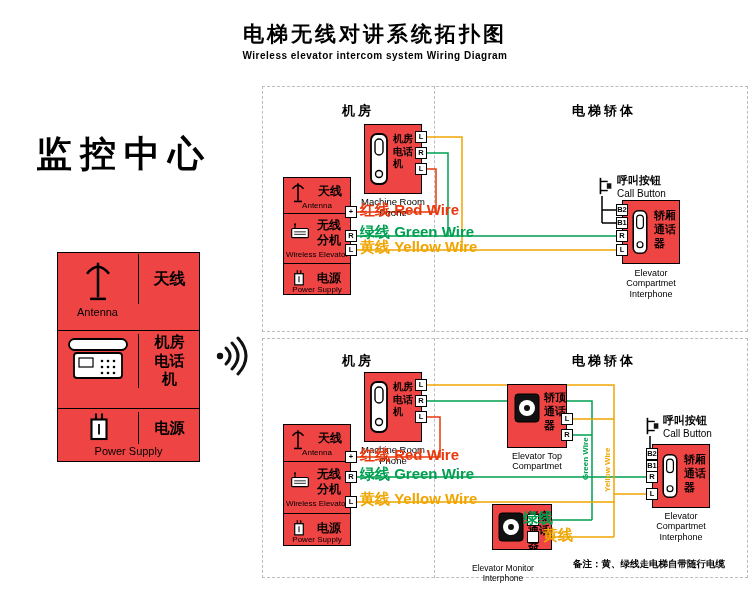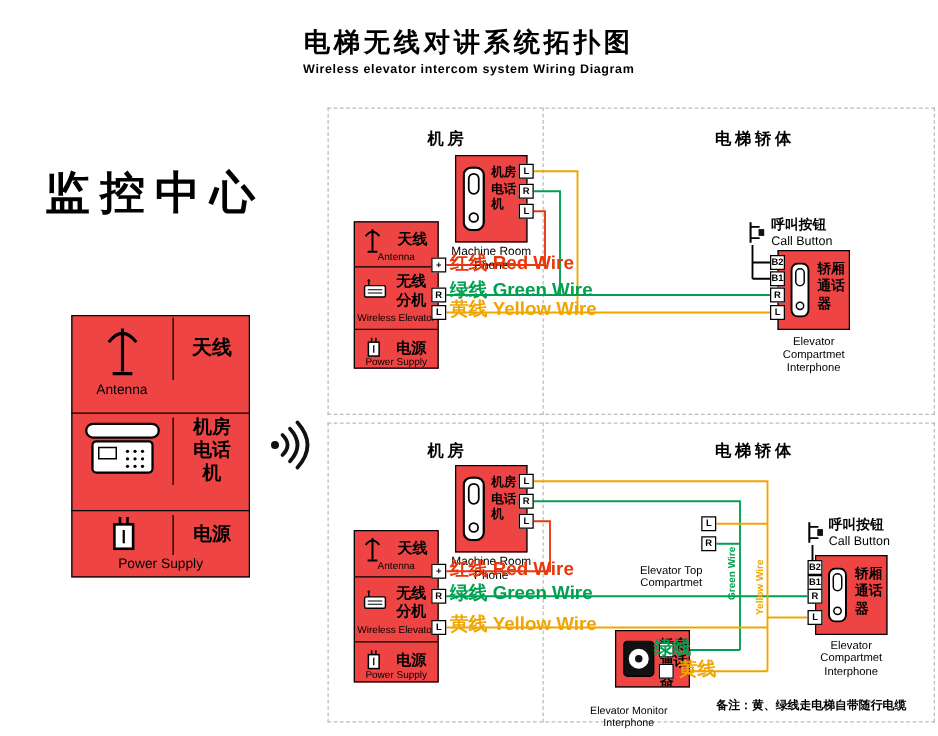--- a/index.html
+++ b/index.html
@@ -227,20 +227,28 @@
   <span class="term" style="left:345px;top:451px">+</span>
   <span class="term" style="left:345px;top:471px">R</span>
   <span class="term" style="left:345px;top:496px">L</span>
 
   <div class="wire-label red" style="left:360px;top:446px">红线 Red Wire</div>
   <div class="wire-label green" style="left:360px;top:465px">绿线 Green Wire</div>
   <div class="wire-label yellow" style="left:360px;top:490px">黄线 Yellow Wire</div>
   <div class="vlabel green" style="left:581px;top:480px">Green Wire</div>
   <div class="vlabel yellow" style="left:603px;top:492px">Yellow Wire</div>
 
+  <div class="box" style="left:507px;top:384px;width:60px;height:64px">
+    <svg class="icon" style="left:6px;top:8px" width="26" height="30" viewBox="0 0 26 30">
+      <rect x="1" y="1" width="24" height="28" rx="3" fill="#111" stroke="#000"></rect>
+      <circle cx="13" cy="15" r="8" fill="#fff"></circle>
+      <circle cx="13" cy="15" r="3" fill="#111"></circle>
+    </svg>
+    <div class="zh abs" style="left:36px;top:6px;width:24px;font-size:11px">轿顶通话器</div>
+  </div>
   <span class="term" style="left:561px;top:413px">L</span>
   <span class="term" style="left:561px;top:429px">R</span>
   <div class="en" style="left:495px;top:451px;width:84px;font-size:9px;z-index:3">Elevator Top Compartmet</div>
 
   <svg class="icon" style="left:644px;top:416px;z-index:3" width="16" height="20" viewBox="0 0 16 22">
     <line x1="3" y1="2" x2="3" y2="20" stroke="#000" stroke-width="1.8"></line>
     <line x1="3" y1="6" x2="11" y2="6" stroke="#000" stroke-width="1.6"></line>
     <line x1="3" y1="16" x2="11" y2="16" stroke="#000" stroke-width="1.6"></line>
     <rect x="10" y="8" width="5" height="6" fill="#111"></rect>
   </svg>

